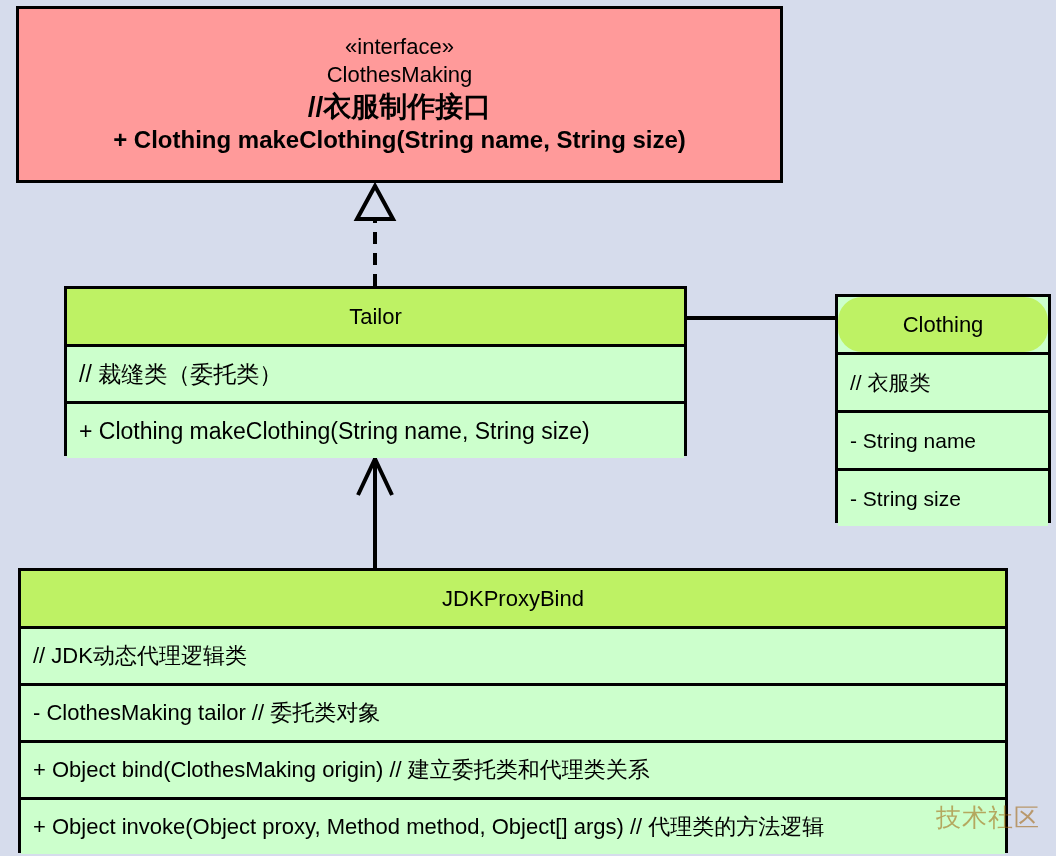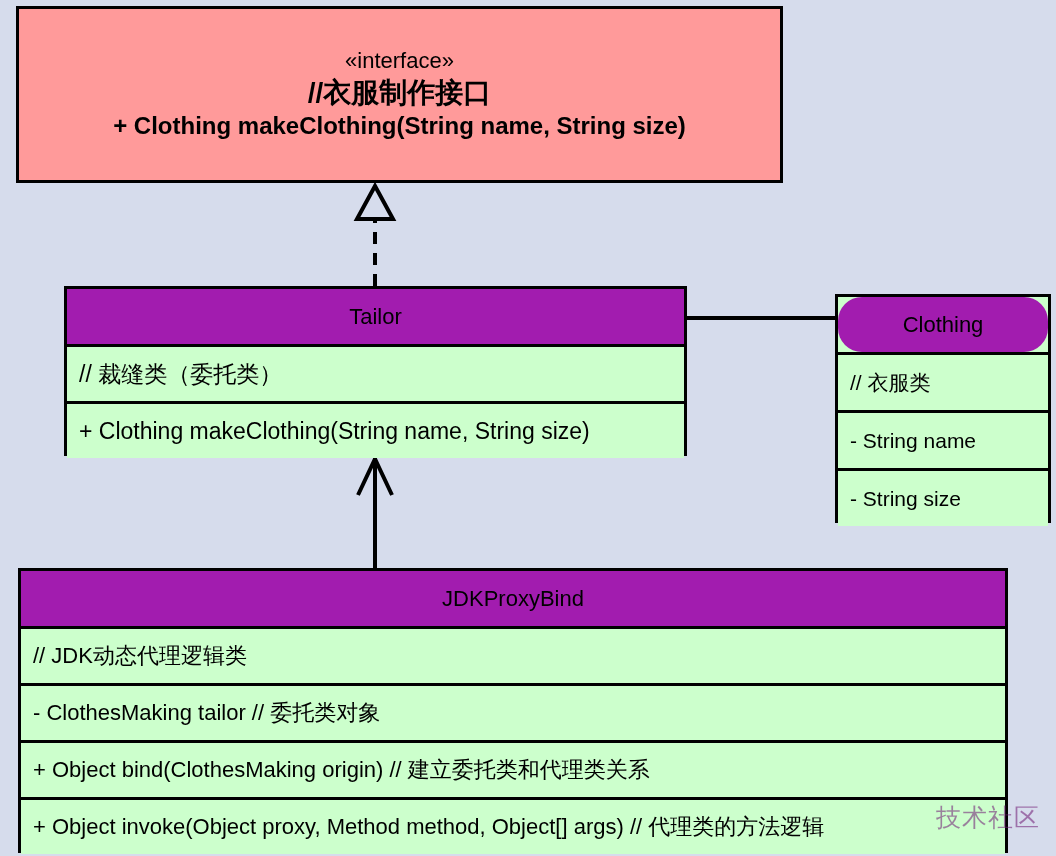--- a/index.html
+++ b/index.html
@@ -27,21 +27,21 @@
     box-sizing: border-box;
     background: #ccffcc;
   }
   .row {
     box-sizing: border-box;
     display: flex;
     align-items: center;
     color: #000;
   }
   .row.header {
-    background: #a21caf;
+    background: #bef264;
     justify-content: center;
     text-align: center;
   }
   .row.compartment {
     background: #ccffcc;
     border-top: 3px solid #000;
     padding-left: 12px;
     justify-content: flex-start;
     text-align: left;
   }
@@ -110,21 +110,21 @@
     width: 1056px;
     height: 856px;
   }
 
   
   #watermark {
     position: absolute;
     right: 16px;
     bottom: 22px;
     font-size: 25px;
-    color: #701a75;
+    color: #a16207;
     opacity: 0.55;
     letter-spacing: 1px;
     white-space: nowrap;
   }
 </style>
 </head>
 <body>
 
 <div id="canvas">
 
@@ -140,20 +140,21 @@
       <polyline points="358,495 375,459 392,495" fill="none" stroke="#000" stroke-width="4"></polyline>
     </g>
 
     <g>
       <line x1="687" y1="318" x2="836" y2="318" stroke="#000" stroke-width="4"></line>
     </g>
   </svg>
 
   <div class="uml-box" id="box-interface">
     <div class="line">«interface»</div>
+    <div class="line">ClothesMaking</div>
     <div class="line bold">//衣服制作接口</div>
     <div class="line big">+ Clothing makeClothing(String name, String size)</div>
   </div>
 
   <div class="uml-box" id="box-tailor">
     <div class="row header">Tailor</div>
     <div class="row compartment">// 裁缝类（委托类）</div>
     <div class="row compartment">+ Clothing makeClothing(String name, String size)</div>
   </div>
 

